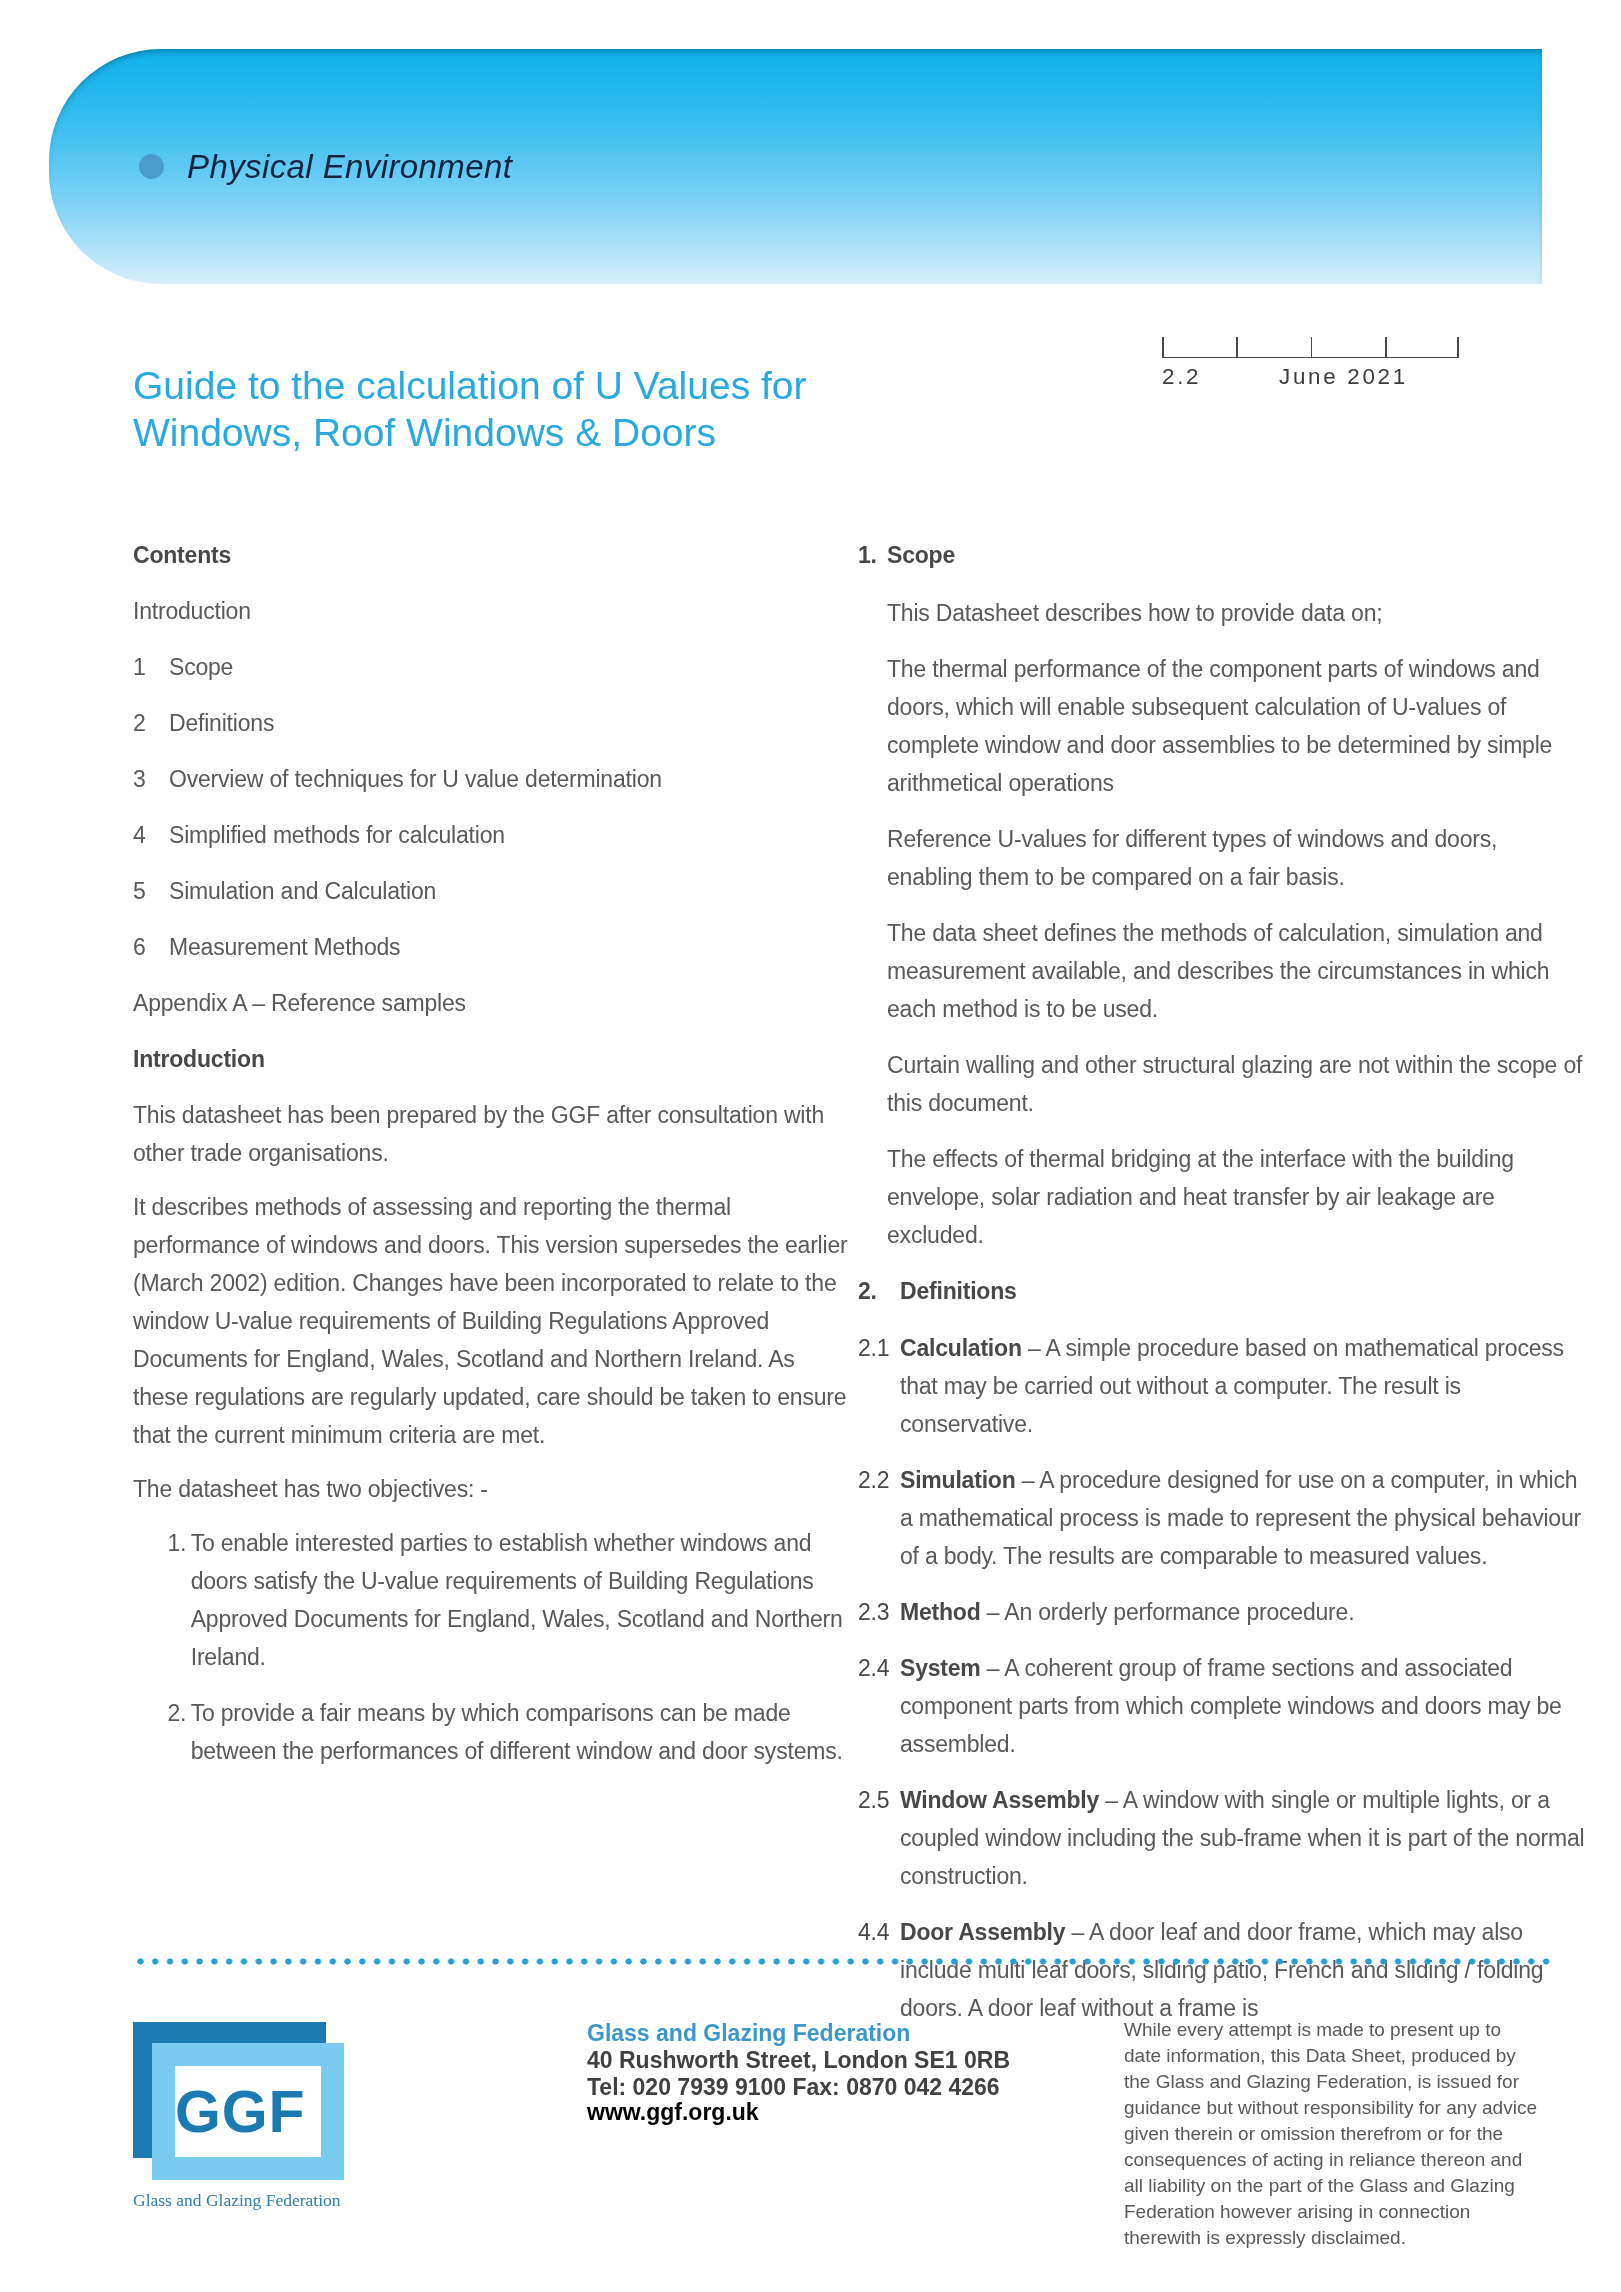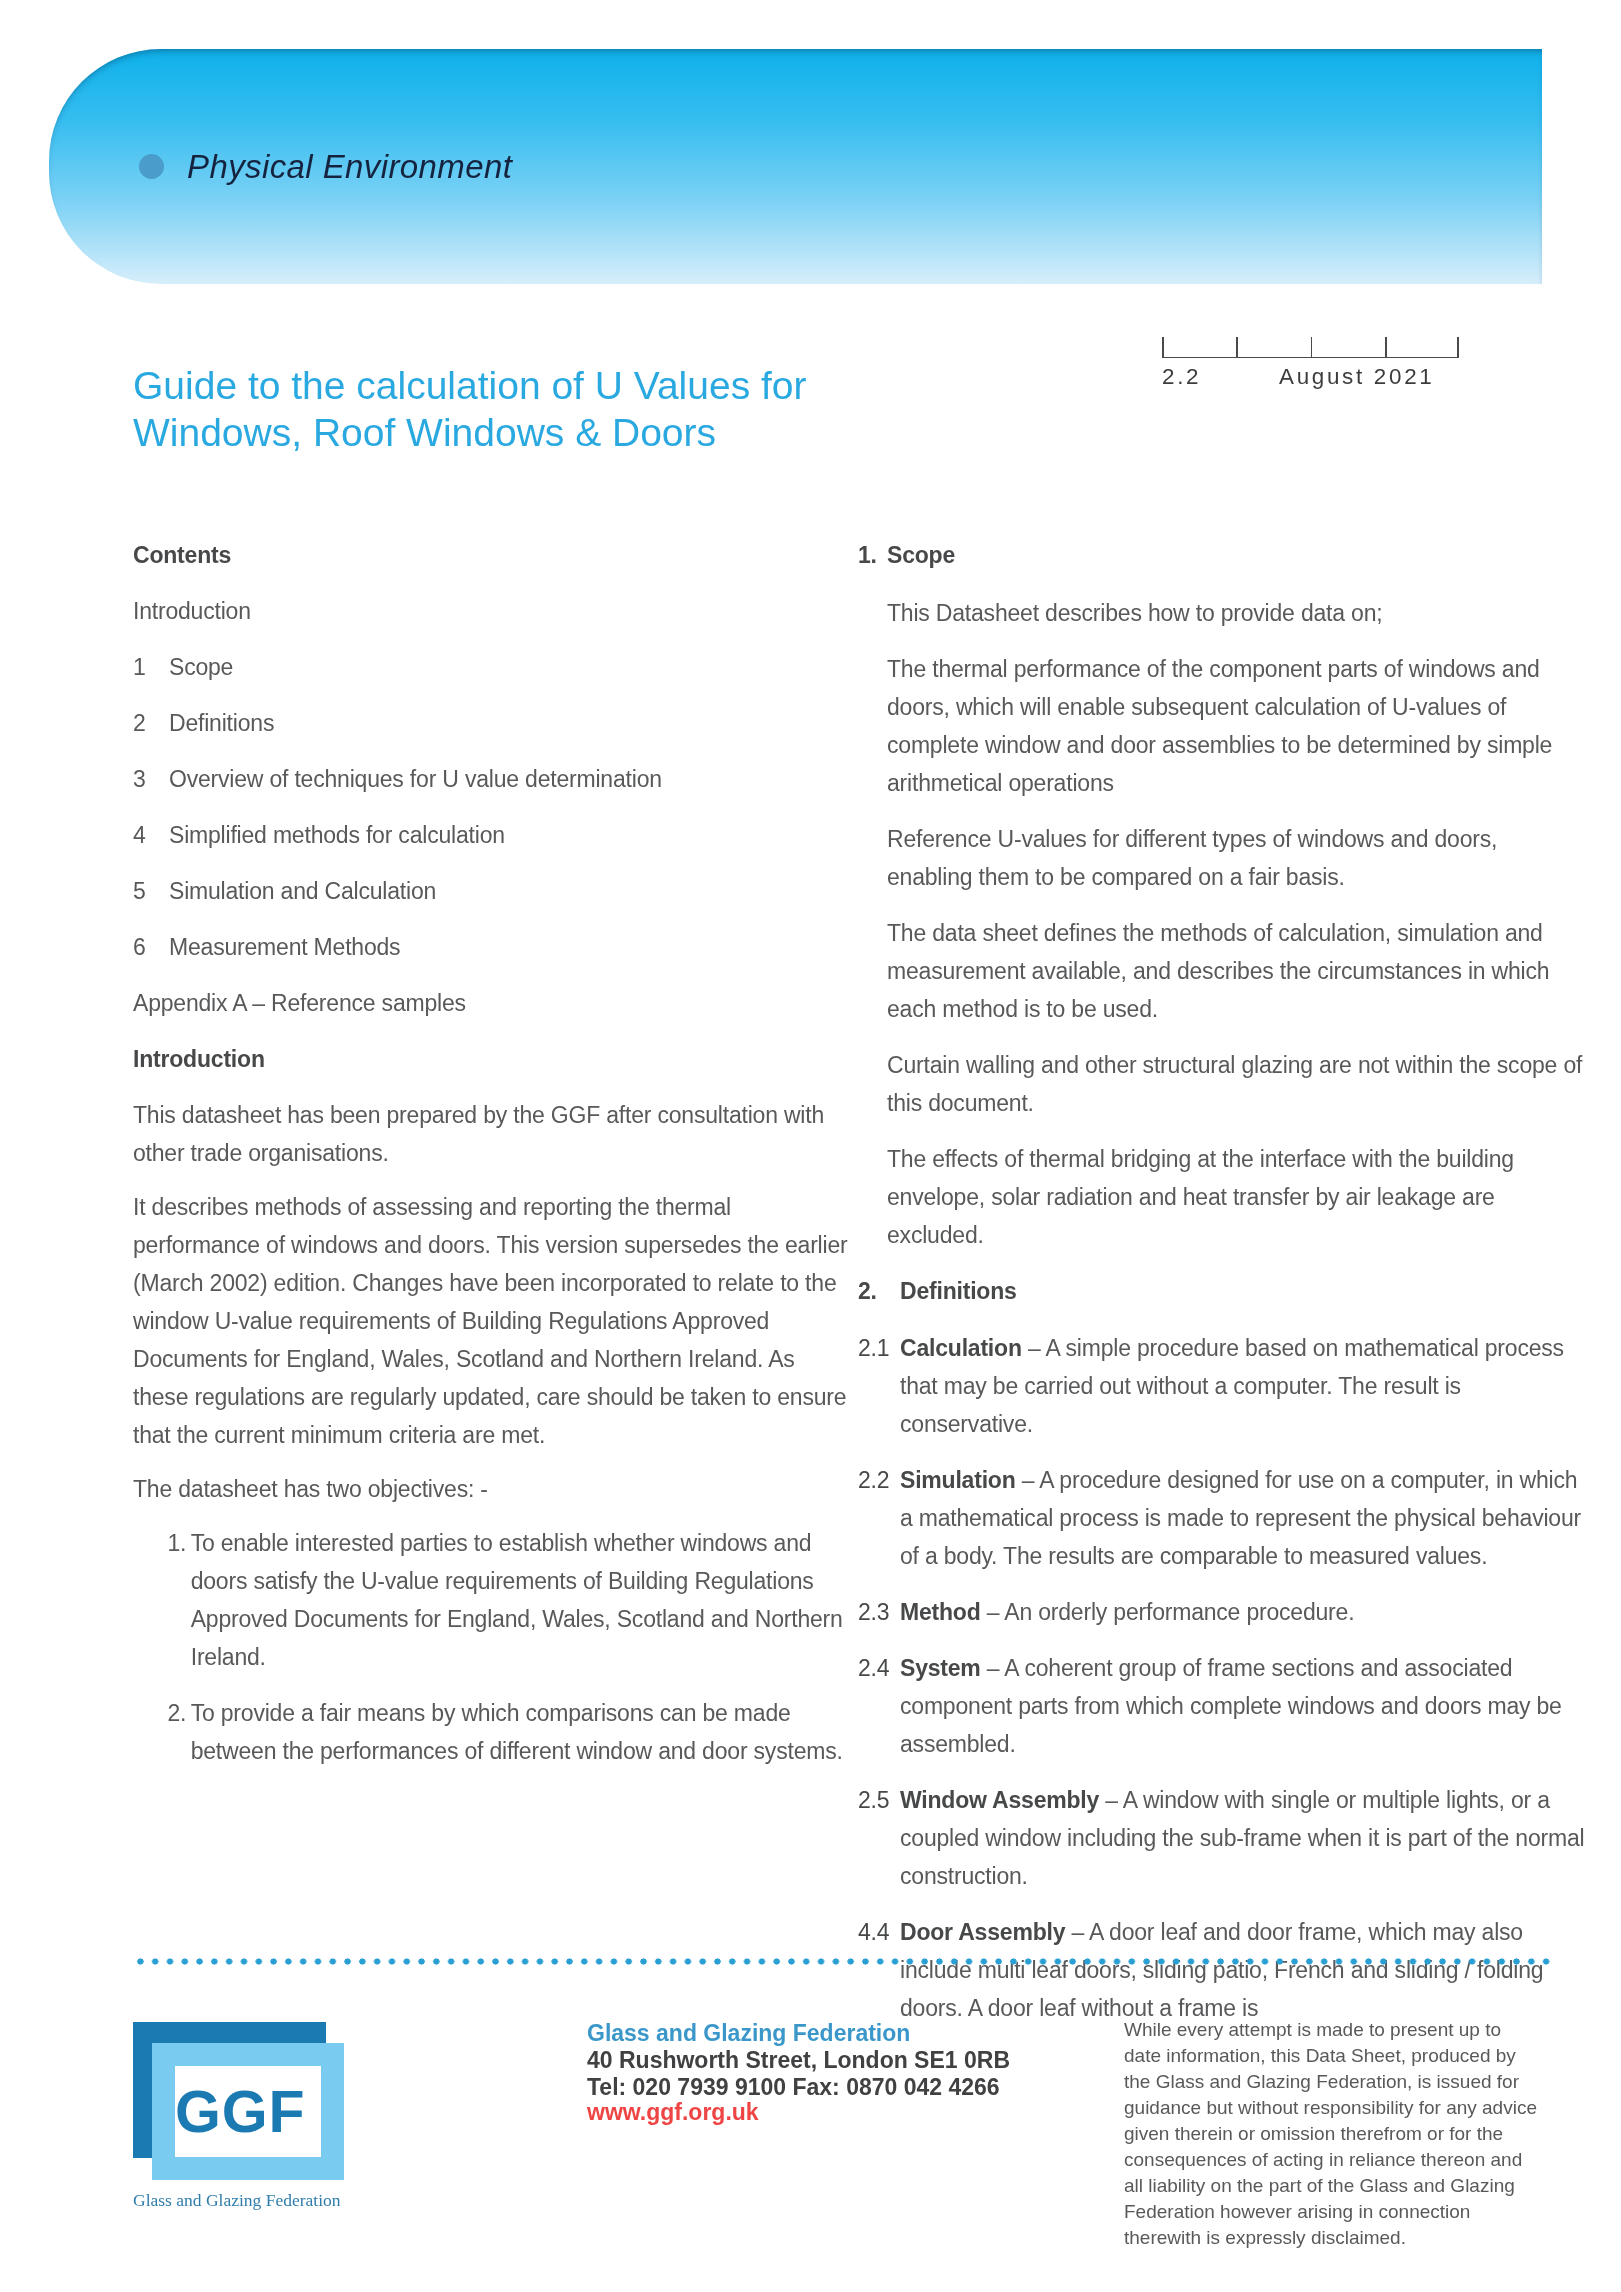--- a/index.html
+++ b/index.html
@@ -77,21 +77,21 @@
     border:23px solid #1b7ab2;box-sizing:border-box;}
   .logo-front{position:absolute;left:19px;top:23px;width:192px;height:137px;
     border:23px solid #79cbf0;box-sizing:border-box;background:#ffffff;
     display:flex;align-items:center;justify-content:flex-start;}
   .logo-text{font-size:59px;font-weight:bold;color:#1b7ab2;letter-spacing:0.9px;}
   .logo-caption{position:absolute;left:0;top:170px;width:215px;
     font-family:"Liberation Serif", serif;font-size:17.5px;color:#2f7dad;white-space:nowrap;}
   .addr{position:absolute;left:587px;top:2020px;font-size:23px;font-weight:bold;line-height:27px;}
   .addr .org{color:#3b97c9;}
   .addr .street,.addr .telfax{color:#414143;}
-  .addr .web{color:#ef4444;text-decoration:none;display:block;margin-top:-1.8px;}
+  .addr .web{color:#000000;text-decoration:none;display:block;margin-top:-1.8px;}
   .disclaimer{position:absolute;left:1124px;top:2017px;width:414px;
     font-size:19px;line-height:26px;color:#59595b;letter-spacing:0;}
 </style>
 </head>
 <body>
 
 <div class="page">
 
   <div class="banner">
     <div class="banner-cat">
@@ -106,21 +106,21 @@
   </div>
 
   <div class="ruler">
     <span class="tick" style="left:0"></span>
     <span class="tick" style="left:25%"></span>
     <span class="tick" style="left:50%"></span>
     <span class="tick" style="left:75%"></span>
     <span class="tick" style="left:calc(100% - 1.8px)"></span>
   </div>
   <div class="rev-number">2.2</div>
-  <div class="rev-date">August 2021</div>
+  <div class="rev-date">June 2021</div>
 
   <div class="col col-left">
     <div class="contents-row heading">Contents</div>
 
     <div class="contents-row">
       <span>Introduction</span>
     </div>
     <div class="contents-row">
       <span class="contents-num">1</span><span>Scope</span>
     </div>

